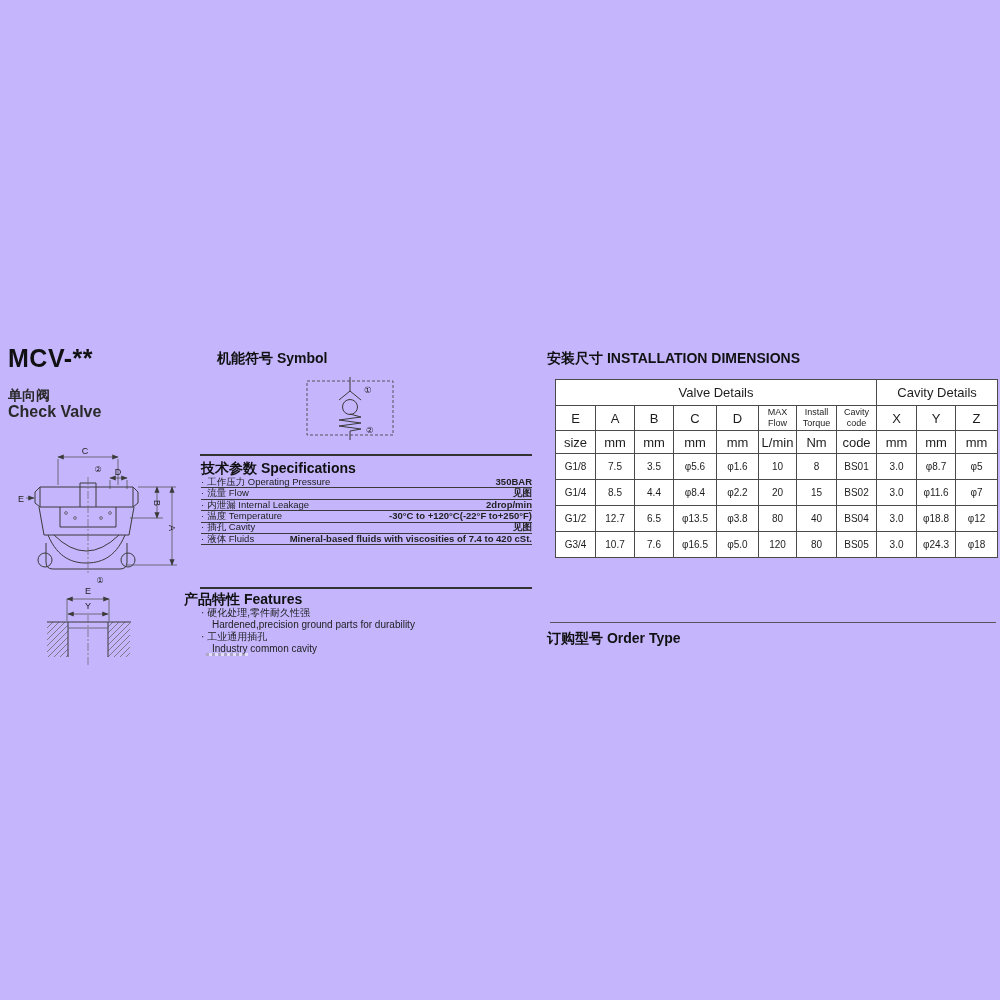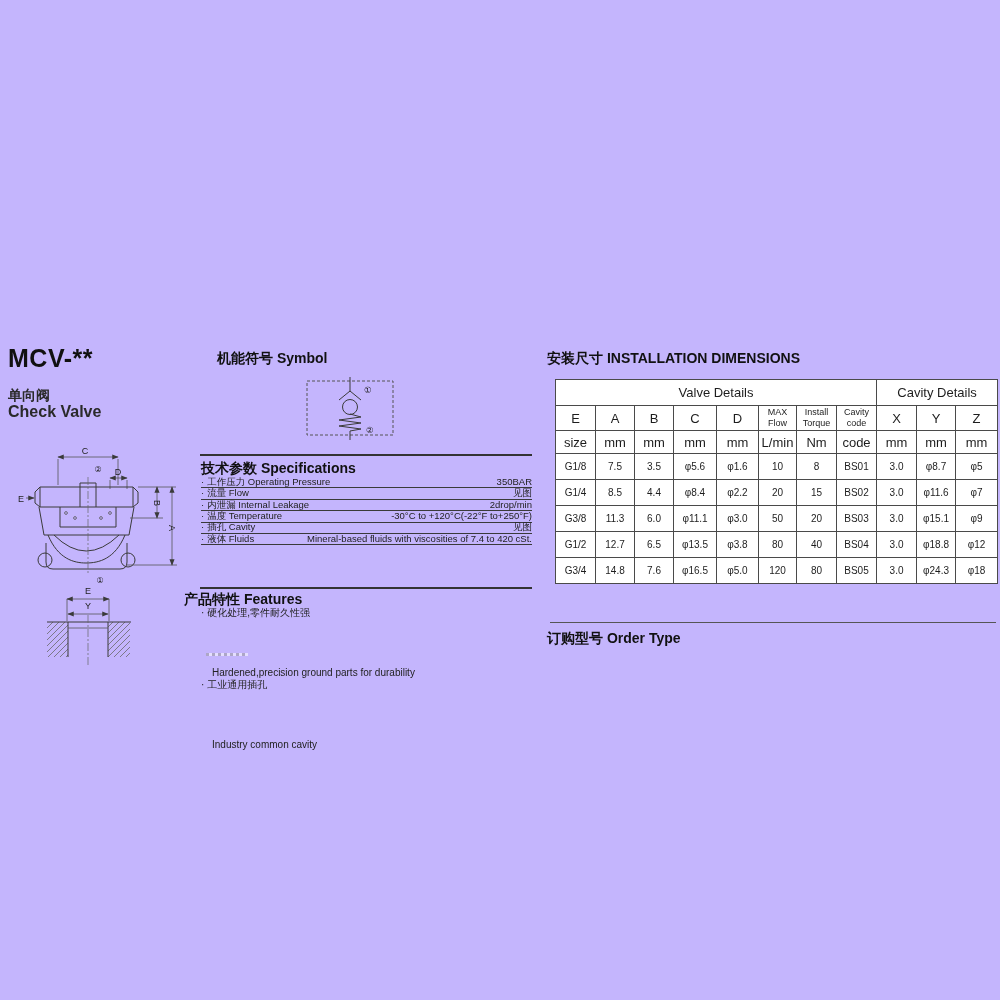--- a/index.html
+++ b/index.html
@@ -15,26 +15,26 @@
   .sec-heading { font-size:14px; font-weight:bold; color:#111; white-space:nowrap; }
 
   .sep { background:#333; height:2px; }
   .sep-thin { background:#555; height:1px; }
 
   .spec-list { left:201px; top:477px; width:331px; }
   .spec-row { display:flex; justify-content:space-between; align-items:flex-end;
     height:11.4px; border-bottom:1px solid #3a3a3a; font-size:9.5px; line-height:10.5px;
     color:#222; white-space:nowrap; }
   .spec-label { text-align:left; }
-  .spec-value { text-align:left; }
+  .spec-value { text-align:left;font-weight:bold; }
   .bullet { margin-right:3px; }
 
   .feat-list { left:201px; top:607px; width:330px; font-size:10px; color:#222; }
   .feat-cn { line-height:12px; }
-  .feat-en { line-height:12px; padding-left:11px;margin-top:48px; }
+  .feat-en { line-height:12px; padding-left:11px; }
   .feat-fragment { left:206px; top:653px; width:42px; height:3px;
     background:repeating-linear-gradient(90deg,#9a9a9a 0 3px,#fff 3px 6px); opacity:.55; }
 
   table.dims { border-collapse:collapse; table-layout:fixed; background:#fff;padding-left:28px; }
   table.dims th, table.dims td { border:1px solid #4a4a4a; text-align:center;
     vertical-align:middle; font-weight:normal; color:#1d1d1d; padding:0; overflow:hidden; }
   table.dims th.group { height:26px; font-size:13px; }
   table.dims th.colhead { height:25px; font-size:13px; }
   table.dims th.colhead.small { font-size:9px; line-height:11px; }
   table.dims th.unit { height:23px; font-size:13px; }
@@ -256,48 +256,35 @@
           <td>φ8.4</td>
           <td>φ2.2</td>
           <td>20</td>
           <td>15</td>
           <td>BS02</td>
           <td>3.0</td>
           <td>φ11.6</td>
           <td>φ7</td>
         </tr>
         <tr>
-          <td>G3/8</td>
-          <td>11.3</td>
-          <td>6.0</td>
-          <td>φ11.1</td>
-          <td>φ3.0</td>
-          <td>50</td>
-          <td>20</td>
-          <td>BS03</td>
-          <td>3.0</td>
-          <td>φ15.1</td>
-          <td>φ9</td>
-        </tr>
-        <tr>
           <td>G1/2</td>
           <td>12.7</td>
           <td>6.5</td>
           <td>φ13.5</td>
           <td>φ3.8</td>
           <td>80</td>
           <td>40</td>
           <td>BS04</td>
           <td>3.0</td>
           <td>φ18.8</td>
           <td>φ12</td>
         </tr>
         <tr>
           <td>G3/4</td>
-          <td>14.8</td>
+          <td>10.7</td>
           <td>7.6</td>
           <td>φ16.5</td>
           <td>φ5.0</td>
           <td>120</td>
           <td>80</td>
           <td>BS05</td>
           <td>3.0</td>
           <td>φ24.3</td>
           <td>φ18</td>
         </tr>

